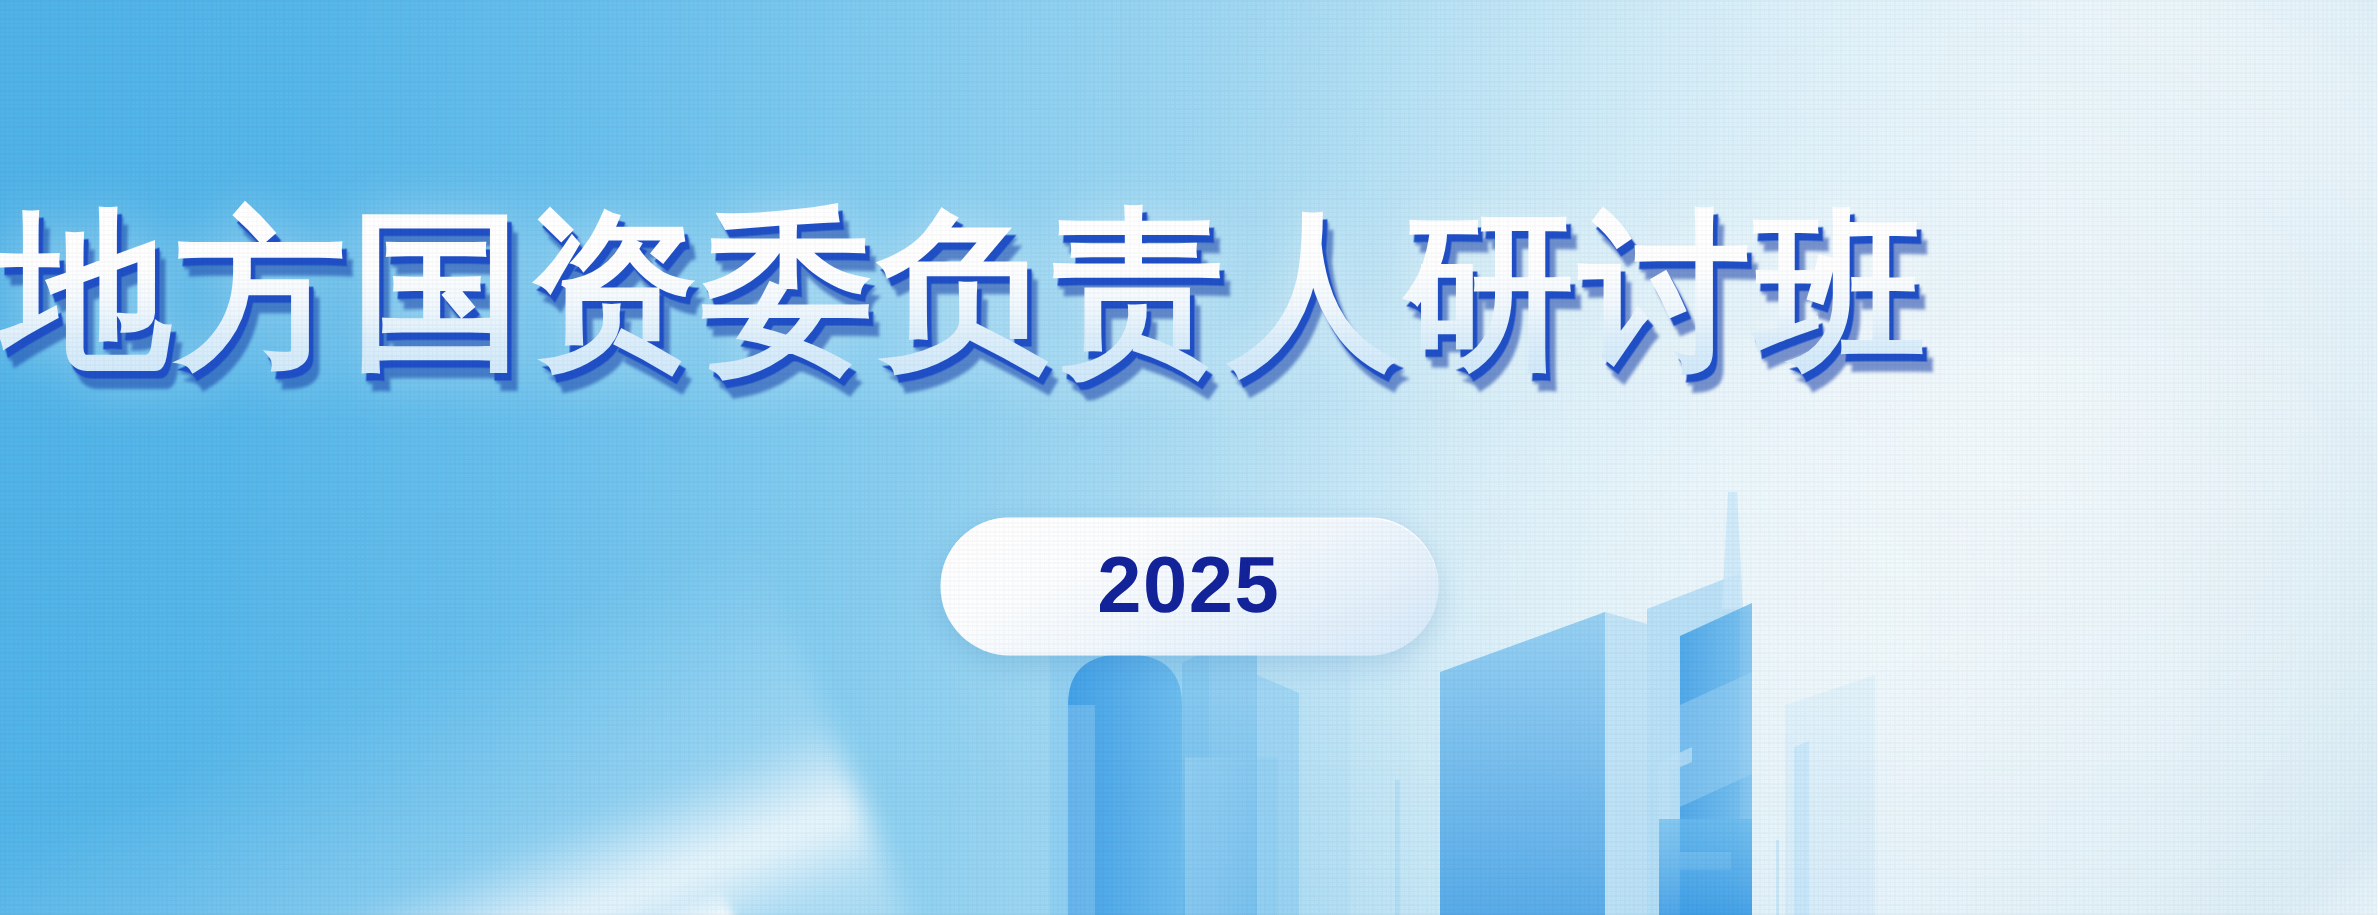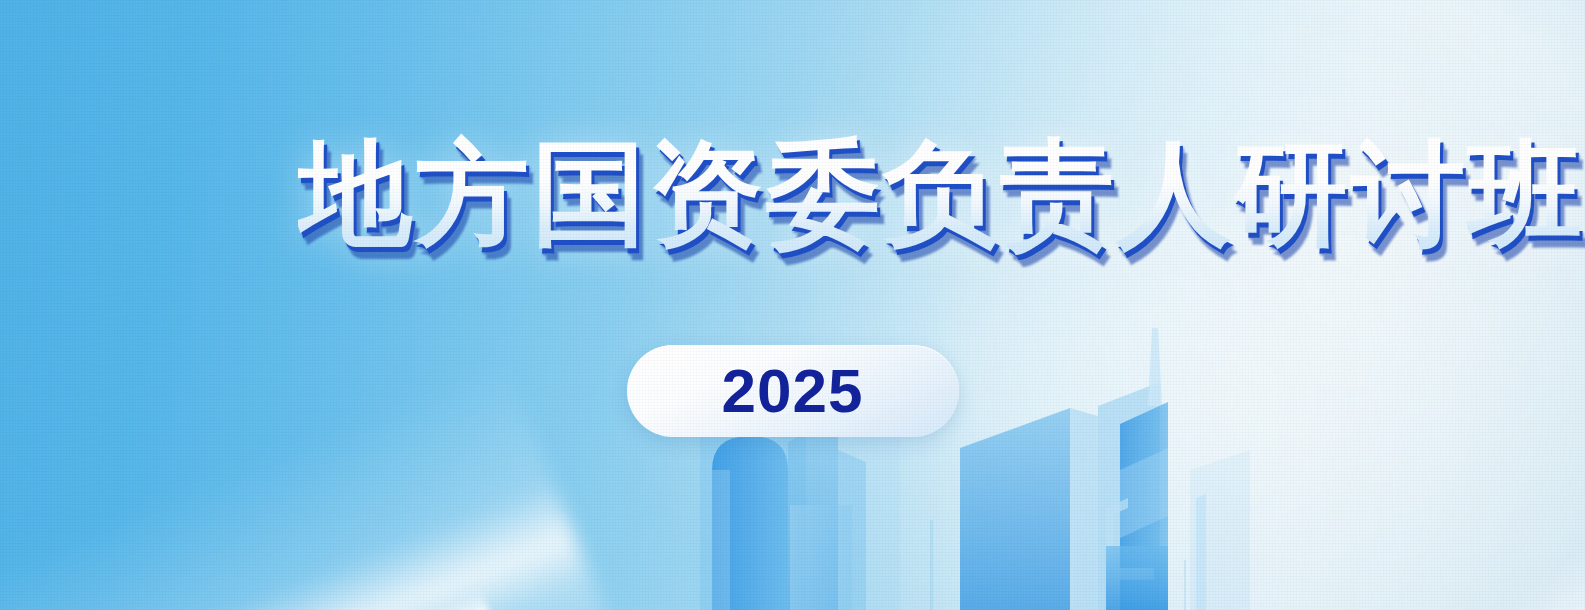--- a/index.html
+++ b/index.html
@@ -137,21 +137,21 @@
     left: 0; bottom: 0;
     width: 1585px; height: 290px;
     pointer-events: none;
   }
 
   
   .title-wrap {
     position: absolute;
     left: 0; right: 0;
     top: 132px;
-    text-align: right;
+    text-align: left;
   }
   .title {
     display: inline-block;
     font-family: "DejaVu Sans", "Liberation Sans", sans-serif;
     font-size: 114px;
     font-weight: 700;
     line-height: 1.08;
     letter-spacing: 3px;
     white-space: nowrap;
     background: linear-gradient(to bottom,
@@ -190,21 +190,21 @@
       #fdfeff 30%,
       #eef6fd 60%,
       #dfeefb 85%,
       #d6e9fa 100%);
     box-shadow:
       0 6px 18px rgba(40,110,180,0.18),
       inset 0 1px 0 rgba(255,255,255,0.9);
   }
   .pill-text {
     font-family: "Liberation Sans", "DejaVu Sans", sans-serif;
-    font-size: 62px;
+    font-size: 53px;
     font-weight: 700;
     letter-spacing: 1px;
     color: #13239B;
   }
 
   
   .grain {
     position: absolute;
     inset: 0;
     pointer-events: none;

